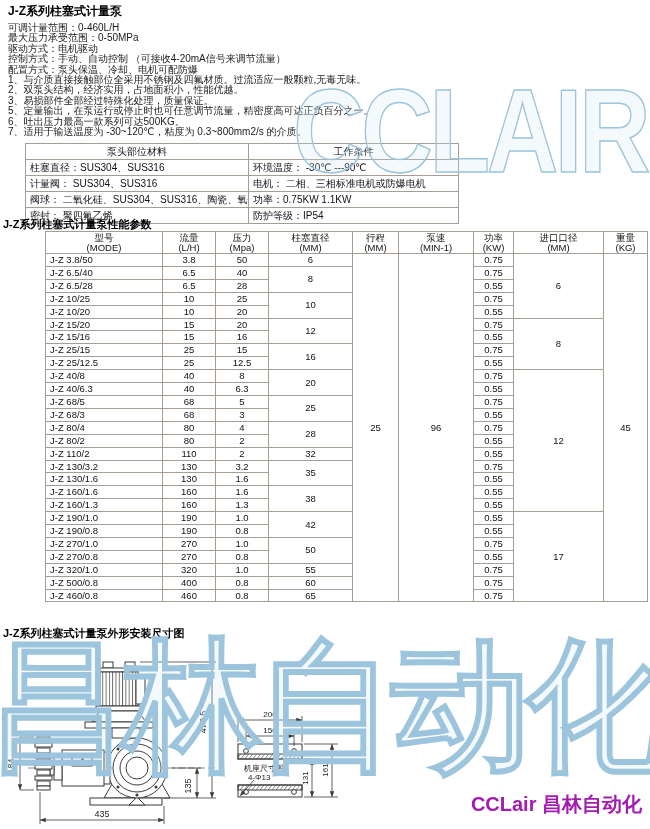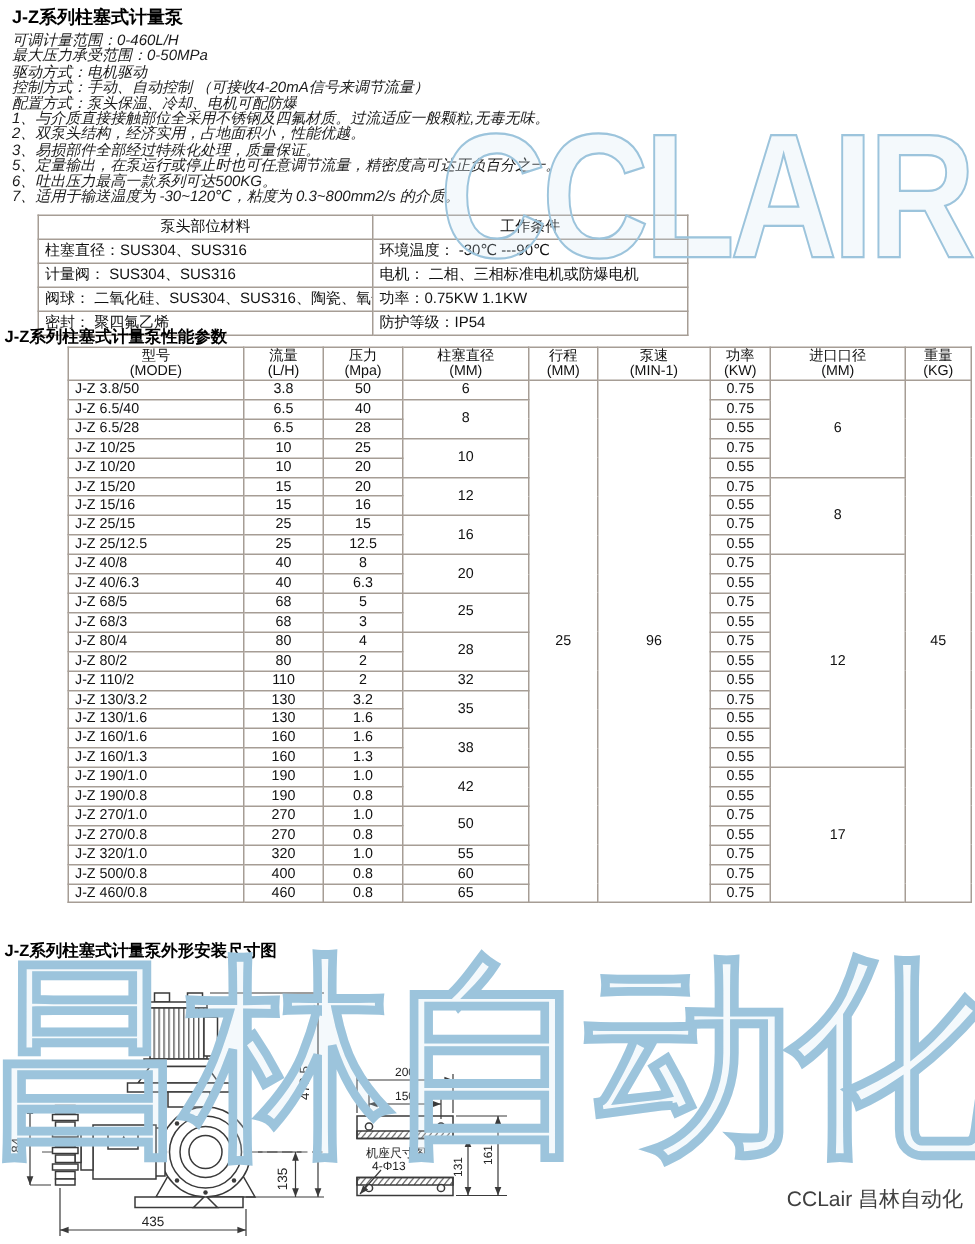--- a/index.html
+++ b/index.html
@@ -1,21 +1,21 @@
 <!DOCTYPE html>
 <html><head>
 <meta charset="utf-8">
 <style>
   html,body{margin:0;padding:0;background:#fff;}
   .page{position:relative;width:650px;height:829px;overflow:hidden;background:#fff;
         font-family:"Liberation Sans","DejaVu Sans",sans-serif;color:#111;}
   
   .spec{position:absolute;left:8px;top:3px;width:620px;z-index:2;}
   .page-title{font-size:12px;font-weight:bold;margin:0 0 3px 0;color:#000;}
-  .spec-line{font-size:10px;line-height:10.4px;white-space:nowrap;color:#1a1a1a;font-style:italic;}
+  .spec-line{font-size:10px;line-height:10.4px;white-space:nowrap;color:#1a1a1a;}
   
   table{border-collapse:collapse;}
   .materials{position:absolute;left:25px;top:143px;width:433px;z-index:2;table-layout:fixed;padding-left:43px;}
   .materials th,.materials td{border:1px solid #a69d95;font-size:10px;line-height:12px;
       padding:1px 4px;font-weight:normal;white-space:nowrap;overflow:hidden;color:#111;}
   .materials th{text-align:center;height:13px;}
   .materials td{height:13px;text-align:left;}
   
   .perf-title,.dim-title{position:absolute;left:3px;font-size:11px;font-weight:bold;color:#000;z-index:2;margin:0;}
   .perf-title{top:217px;}
@@ -29,21 +29,21 @@
   
   .diagram{position:absolute;left:0;top:640px;z-index:2;}
   .diagram text{font-size:9px;fill:#222;font-family:"Liberation Sans",sans-serif;}
   .diagram .small{font-size:8px;}
   
   .wm{position:absolute;z-index:5;pointer-events:none;font-weight:bold;white-space:nowrap;
       color:rgba(205,228,241,0.22);-webkit-text-stroke:1.5px #9cc4dc;line-height:1;}
   .wm-top{left:293px;top:72px;font-size:118px;transform:scaleX(0.84);transform-origin:left top;letter-spacing:-4px;}
   .wm-bottom{left:-12px;top:633px;font-size:152px;transform:scale(0.92,0.95);transform-origin:left top;letter-spacing:-6px;}
   
-  .brand{position:absolute;right:8px;top:791px;font-size:14px;font-weight:400;color:#404040;z-index:6;}
+  .brand{position:absolute;right:8px;top:791px;font-size:20px;font-weight:700;color:#a21caf;z-index:6;}
 </style>
 </head>
 <body>
 
 <div class="page">
 
   <div class="wm wm-top">CCLAIR</div>
   <div class="wm wm-bottom">昌林自动化</div>
 
   <div class="spec">

